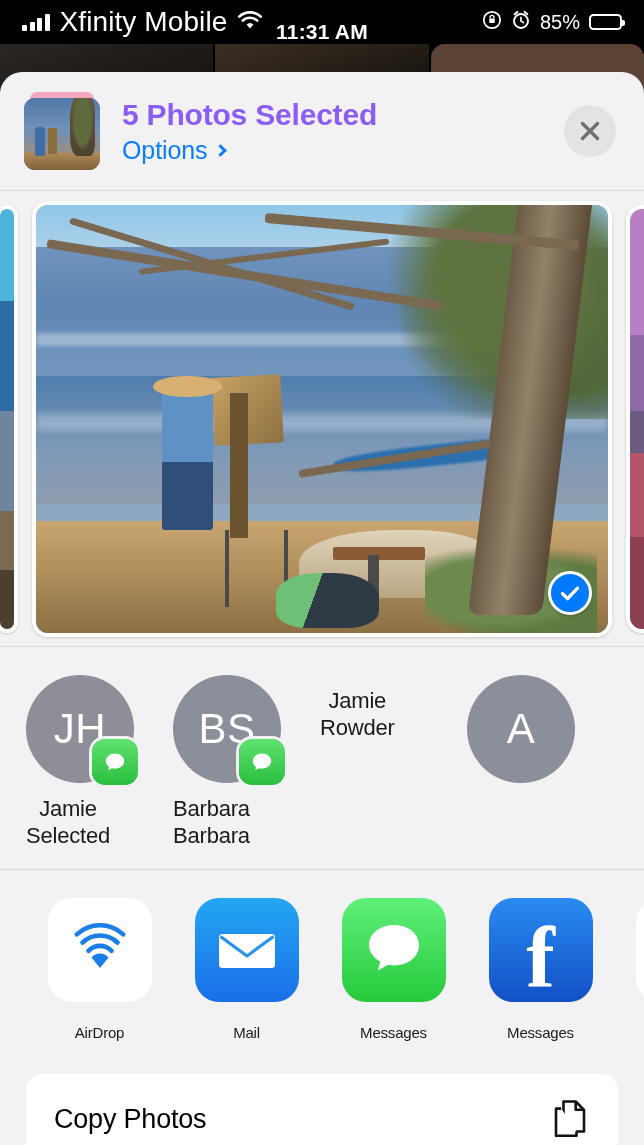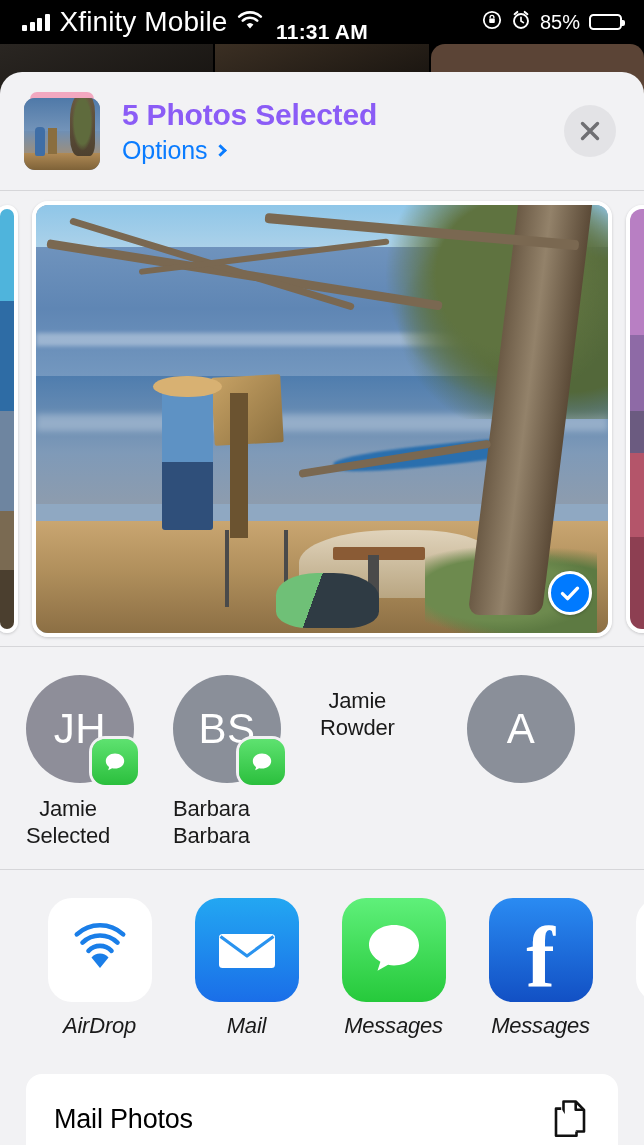--- a/index.html
+++ b/index.html
@@ -253,21 +253,21 @@
   .app-icon.airdrop { background: #ffffff; }
   .app-icon.messages { background: linear-gradient(180deg,#5ff07a,#26c93b); }
   .app-icon.mail { background: linear-gradient(180deg,#23a7f2,#1a6ee8); }
   .app-icon.facebook { background: linear-gradient(180deg,#2a8bf2,#1250c4); }
   .app-icon.partial { background: #ffffff; }
   .fb-f {
     font-family: "Liberation Serif", serif; font-weight: 700;
     font-size: 86px; color: #fff; line-height: 0.82; margin-top: 16px;
   }
   .app-name {
-    margin-top: 11px; font-size: 22px; color: #1a1a1a; letter-spacing: -0.2px; font-style: italic;
+    margin-top: 22px; font-size: 15px; color: #1a1a1a; letter-spacing: -0.2px;
   }
 
   
   #actions {
     margin: 18px 26px 0;
     background: #ffffff; border-radius: 16px;
     height: 90px; display:flex; align-items:center;
     padding: 0 26px 0 28px;
   }
   .action-label { font-size: 27px; color: #000; letter-spacing: -0.2px; }
@@ -500,21 +500,21 @@
       <div class="app">
         <div class="app-icon partial">
           
         </div>
         <div class="app-name"></div>
       </div>
 
     </div>
 
     <div id="actions">
-      <div class="action-label">Mail Photos</div>
+      <div class="action-label">Copy Photos</div>
       <div class="action-icon">
         <svg width="42" height="44" viewBox="0 0 42 44">
           <path d="M13.5 6.5h12.2L34 14.8v21.7H13.5Z" fill="#fff" stroke="#111" stroke-width="2.6" stroke-linejoin="round"></path>
           <path d="M25.7 6.5v8.3H34" fill="none" stroke="#111" stroke-width="2.6" stroke-linejoin="round"></path>
           <path d="M26.5 36.5v4.2H6V13.6h5.2" fill="#fff" stroke="#111" stroke-width="2.6" stroke-linejoin="round"></path>
         </svg>
       </div>
     </div>
 
   </div>

